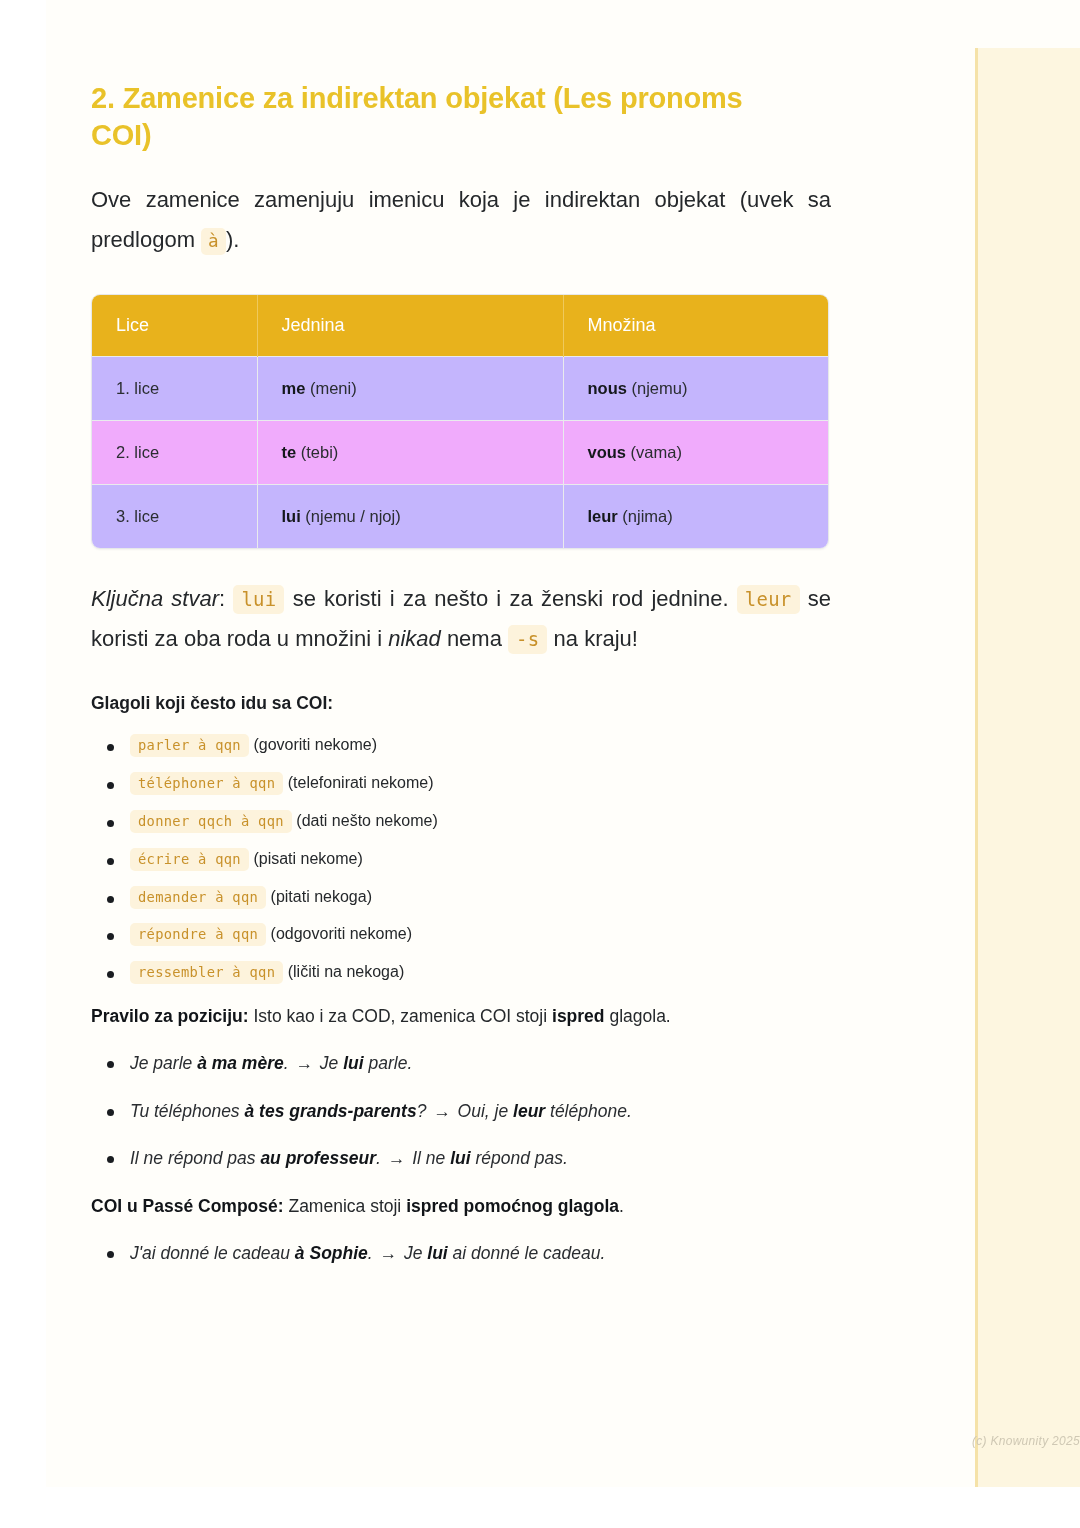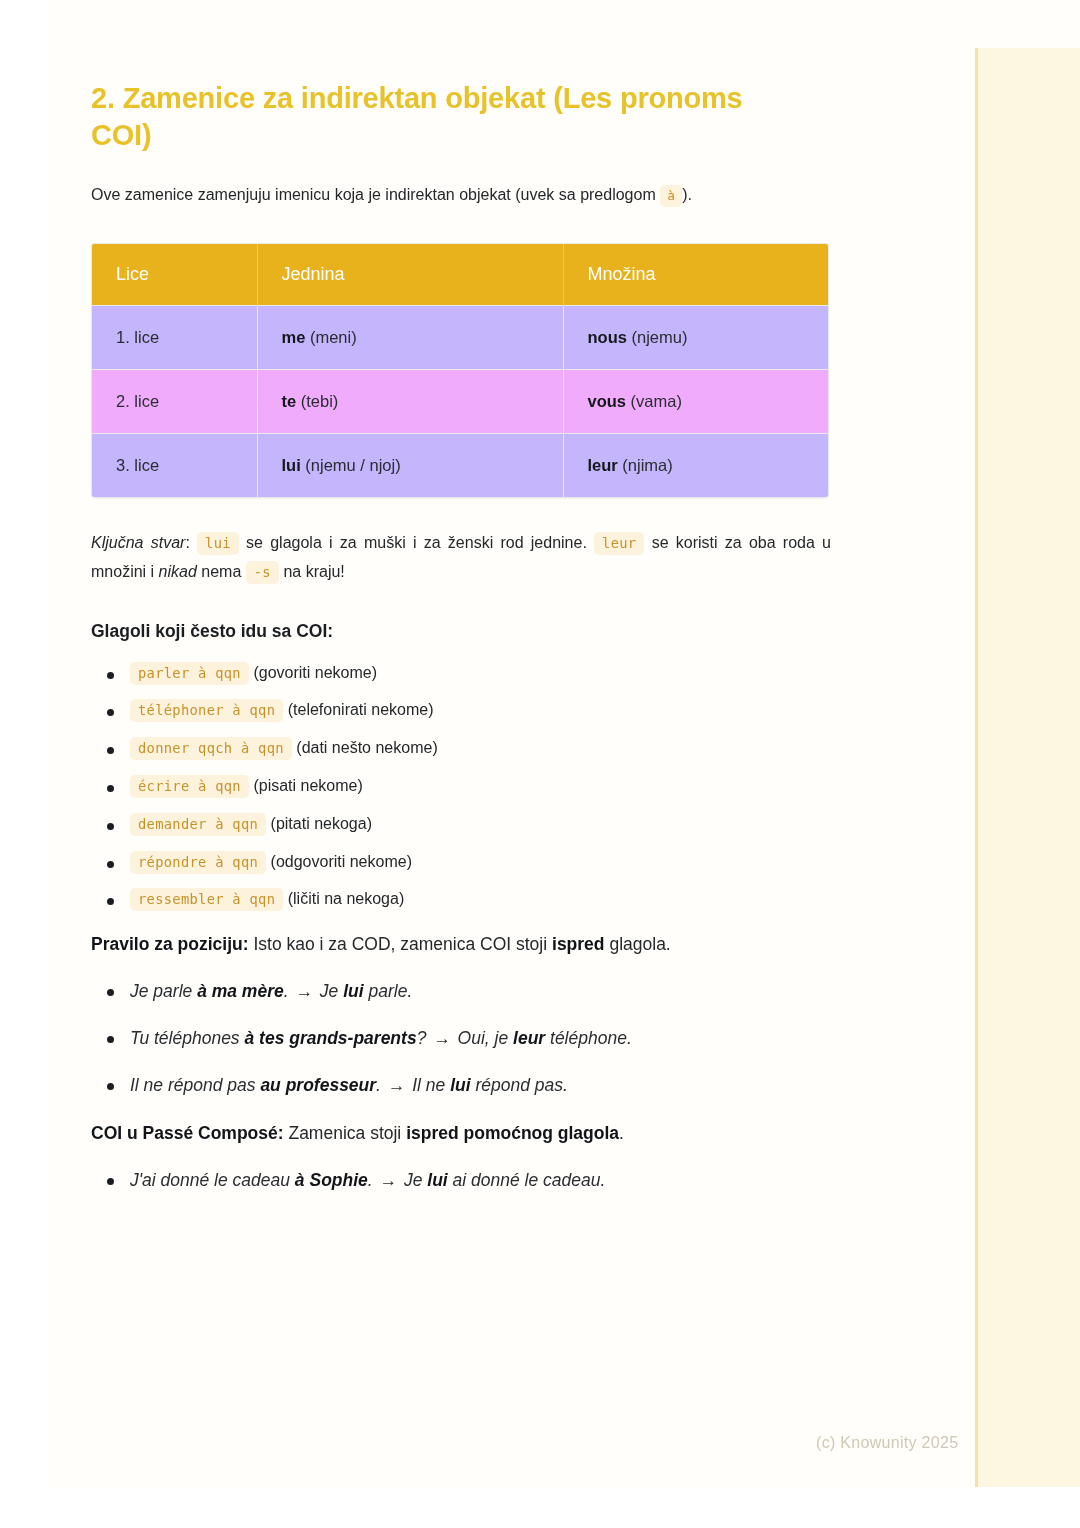--- a/index.html
+++ b/index.html
@@ -50,21 +50,21 @@
     font-weight: bold;
     line-height: 1.28;
     letter-spacing: -0.2px;
     margin: 0;
     padding-top: 80px;
     width: 700px;
   }
 
   .para {
     color: #25282B;
-    font-size: 16px;
+    font-size: 22px;
     line-height: 1.82;
     text-align: justify;
     margin: 26px 0 0 0;
     width: 740px;
   }
 
   .subhead {
     color: #1A1D21;
     font-size: 17.5px;
     font-weight: bold;
@@ -88,21 +88,21 @@
   .chip-sm {
     font-size: 0.8em;
     padding: 3px 7px 4px 7px;
   }
 
   
   .tbl-wrap {
     margin-top: 34px;
     width: 736px;
     border: 1px solid #E6E8EA;
-    border-radius: 3px;
+    border-radius: 9px;
     overflow: hidden;
     box-shadow: 0 1px 2px rgba(0,0,0,0.05);
   }
   table {
     border-collapse: collapse;
     width: 100%;
     table-layout: fixed;
   }
   thead th {
     background: #E8B21C;
@@ -174,24 +174,25 @@
   .rule b { color: #111418; }
 
   .mt-block { margin-top: 30px; }
 
   
   .footer {
     position: absolute;
     left: 0;
     top: 1434px;
     width: 1034px;
-    text-align: left;
+    text-align: right;
     color: #CFC8B4;
-    font-size: 16px;
+    font-size: 12px;
     letter-spacing: 0.3px;
+    font-style: italic;
   }
   .footer span { padding-left: 770px; }
 </style>
 </head>
 <body>
 
 <div class="page">
 
   <div class="right-band"></div>
 
@@ -234,21 +235,21 @@
             <td><b>lui</b><span> (njemu / njoj)</span></td>
             <td><b>leur</b><span> (njima)</span></td>
           </tr>
         </tbody>
       </table>
     </div>
 
     <p class="para" style="margin-top:30px;">
       <i>Ključna stvar</i><span>:</span>
       <code class="chip">lui</code>
-      <span>se glagola i za muški i za ženski rod jednine.</span>
+      <span>se koristi i za nešto i za ženski rod jednine.</span>
       <code class="chip">leur</code>
       <span>se koristi za oba roda u množini i</span>
       <i>nikad</i>
       <span>nema</span>
       <code class="chip">-s</code>
       <span>na kraju!</span>
     </p>
 
     <p class="subhead mt-block">Glagoli koji često idu sa COI:</p>
 

